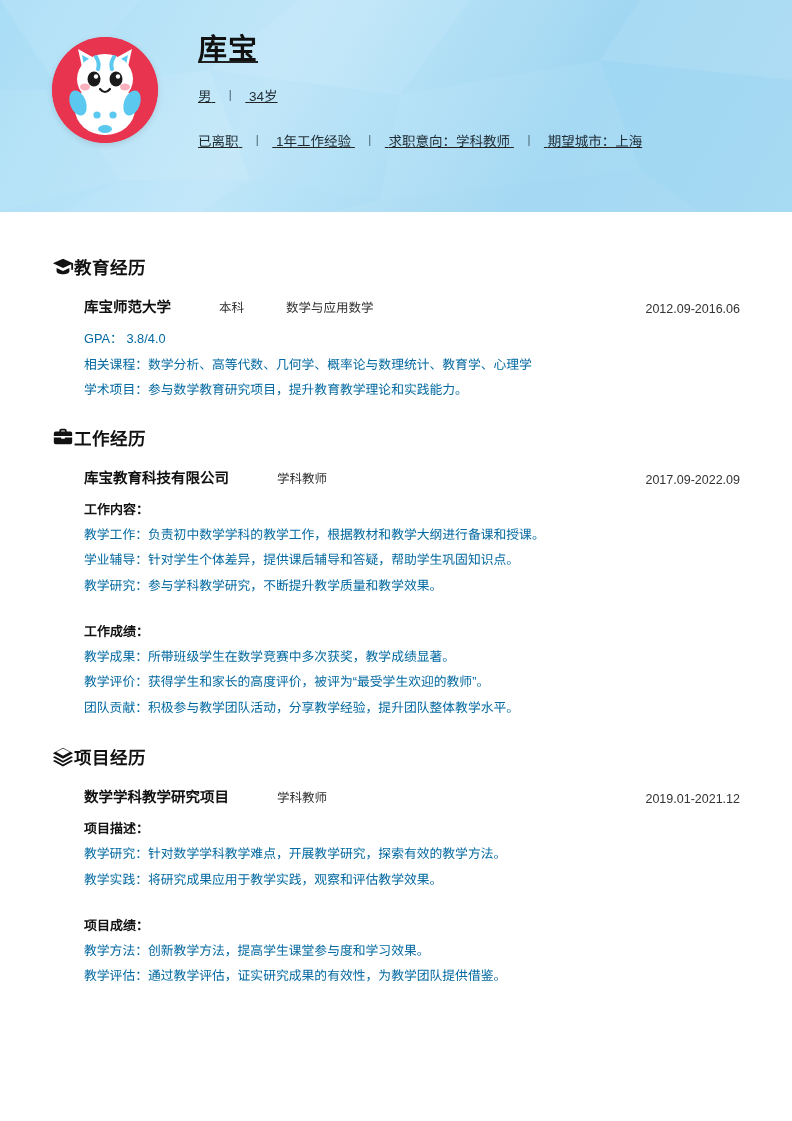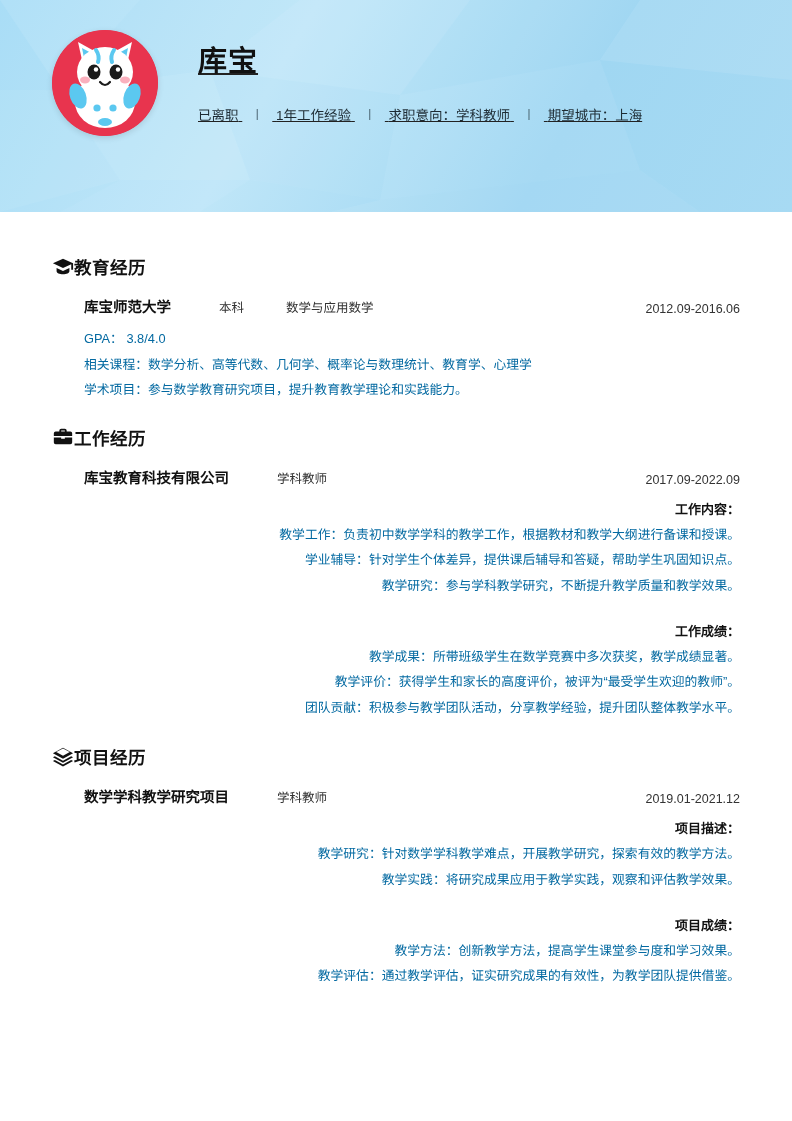--- a/index.html
+++ b/index.html
@@ -139,21 +139,21 @@
     font-size: 12.8px;
     color: #0369a1;
     line-height: 2.0;
   }
   .sub-head {
     font-size: 13px;
     font-weight: bold;
     color: #111;
     margin: 12px 0 4px 0;
   }
-  .group { margin-bottom: 2px; text-align: right; }
+  .group { margin-bottom: 2px; }
   .gap { height: 8px; }
 </style>
 </head>
 <body>
 
 <div class="header">
   <svg class="facets" viewBox="0 0 792 212" preserveAspectRatio="none">
     <polygon points="0,0 140,0 60,90" fill="#ffffff" opacity="0.16"></polygon>
     <polygon points="140,0 300,0 210,70 60,90" fill="#ffffff" opacity="0.08"></polygon>
     <polygon points="300,0 470,0 400,95 210,70" fill="#ffffff" opacity="0.18"></polygon>
@@ -200,20 +200,25 @@
         <path d="M48 52 q5 6 10 0" stroke="#1b1b1b" stroke-width="2.2" fill="none" stroke-linecap="round"></path>
 
         <circle cx="45" cy="78" r="3.6" fill="#5bc8f0"></circle>
         <circle cx="61" cy="78" r="3.6" fill="#5bc8f0"></circle>
         <ellipse cx="53" cy="92" rx="7" ry="4" fill="#5bc8f0"></ellipse>
       </svg>
     </div>
 
     <div class="head-text">
       <div class="name">库宝</div>
+      <div class="sub1">
+        <span>男</span>
+        <span class="divider-bar">丨</span>
+        <span>34岁</span>
+      </div>
       <div class="sub2">
         <span>已离职</span>
         <span class="divider-bar">丨</span>
         <span>1年工作经验</span>
         <span class="divider-bar">丨</span>
         <span>求职意向：学科教师</span>
         <span class="divider-bar">丨</span>
         <span>期望城市：上海</span>
       </div>
     </div>

